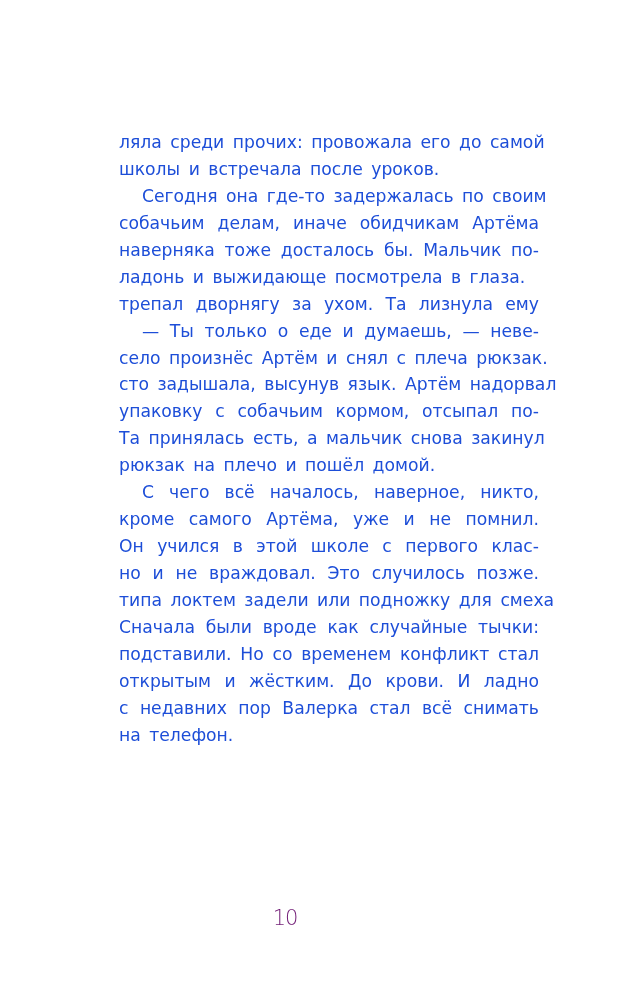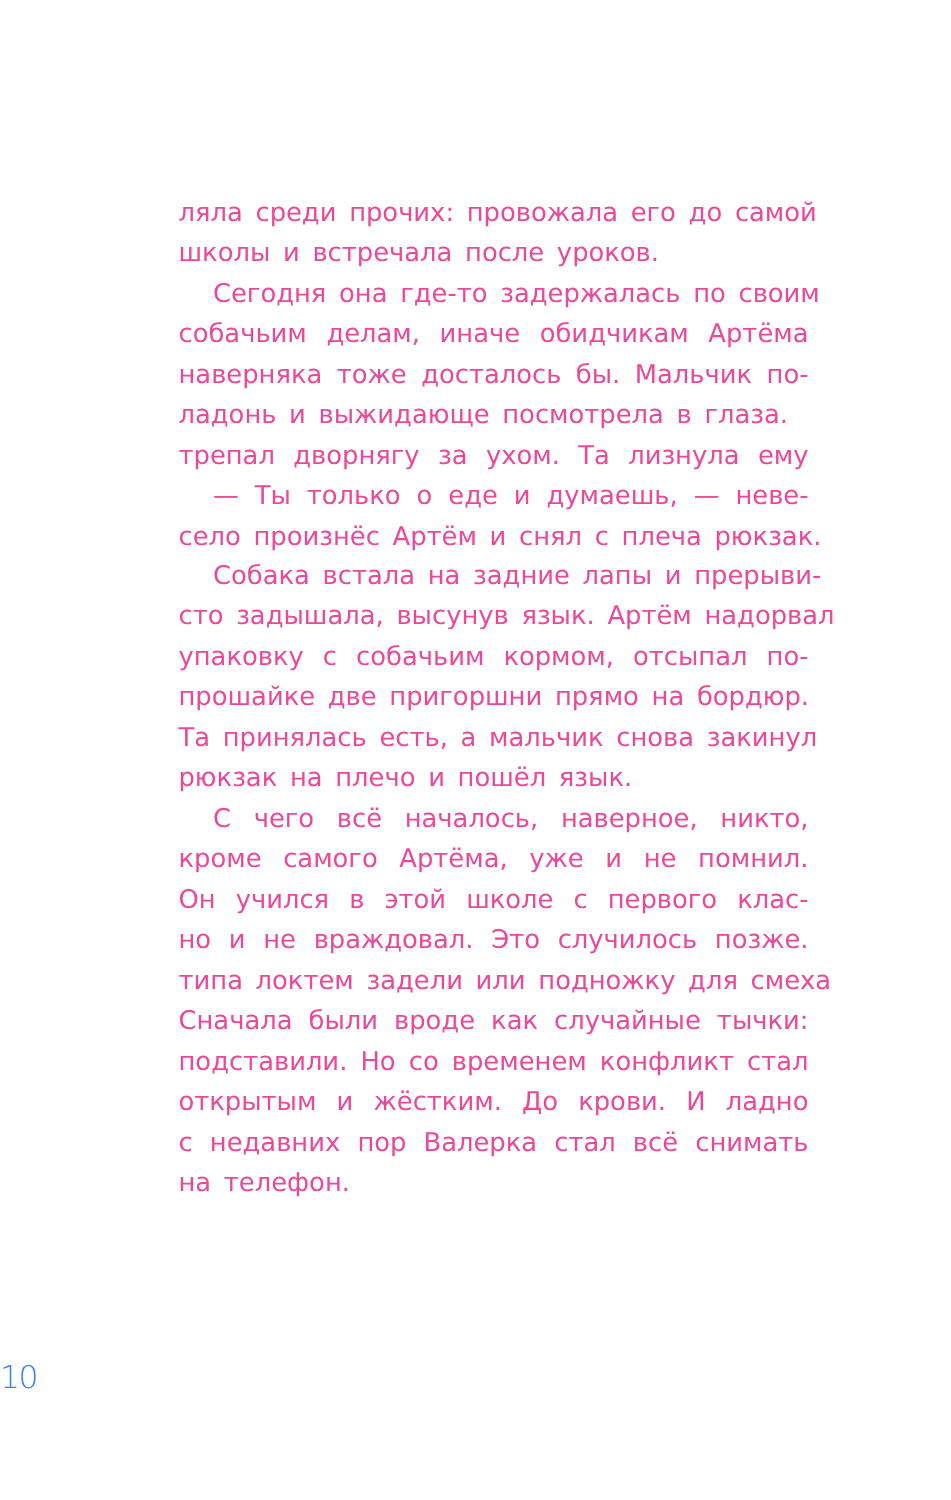--- a/index.html
+++ b/index.html
@@ -21,45 +21,46 @@
       background: #ffffff;
     }
     .text-block {
       position: absolute;
       left: 119px;
       top: 129px;
       width: 420px;
       font-family: "DejaVu Sans", sans-serif;
       font-size: 17.2px;
       line-height: 26.95px;
-      color: #ec4899;
+      color: #1d4ed8;
       word-spacing: 3px;
     }
     .line {
       display: block;
       white-space: nowrap;
       text-align: justify;
       text-align-last: justify;
       height: 26.95px;
     }
     .line.last {
       text-align-last: left;
     }
     .line.indent {
       padding-left: 23px;
     }
     .page-number {
       position: absolute;
       left: 0;
       width: 570px;
       top: 906px;
+      text-align: center;
       font-family: "DejaVu Sans", sans-serif;
       font-size: 21px;
       font-weight: 300;
-      color: #3b82f6;
+      color: #701a75;
       letter-spacing: -1px;
     }
   </style>
 </head>
 <body>
 
 <div class="page">
   <div class="text-block">
 
     <span class="line">ляла среди прочих: провожала его до самой</span>
@@ -67,26 +68,24 @@
 
     <span class="line indent">Сегодня она где-то задержалась по своим</span>
     <span class="line">собачьим делам, иначе обидчикам Артёма</span>
     <span class="line">наверняка тоже досталось бы. Мальчик по-</span>
     <span class="line last">ладонь и выжидающе посмотрела в глаза.</span>
     <span class="line">трепал дворнягу за ухом. Та лизнула ему</span>
 
     <span class="line indent">— Ты только о еде и думаешь, — неве-</span>
     <span class="line">село произнёс Артём и снял с плеча рюкзак.</span>
 
-    <span class="line indent">Собака встала на задние лапы и прерыви-</span>
     <span class="line">сто задышала, высунув язык. Артём надорвал</span>
     <span class="line">упаковку с собачьим кормом, отсыпал по-</span>
-    <span class="line">прошайке две пригоршни прямо на бордюр.</span>
     <span class="line">Та принялась есть, а мальчик снова закинул</span>
-    <span class="line last">рюкзак на плечо и пошёл язык.</span>
+    <span class="line last">рюкзак на плечо и пошёл домой.</span>
 
     <span class="line indent">С чего всё началось, наверное, никто,</span>
     <span class="line">кроме самого Артёма, уже и не помнил.</span>
     <span class="line">Он учился в этой школе с первого клас-</span>
     <span class="line">но и не враждовал. Это случилось позже.</span>
     <span class="line">типа локтем задели или подножку для смеха</span>
     <span class="line">Сначала были вроде как случайные тычки:</span>
     <span class="line">подставили. Но со временем конфликт стал</span>
     <span class="line">открытым и жёстким. До крови. И ладно</span>
     <span class="line">с недавних пор Валерка стал всё снимать</span>

